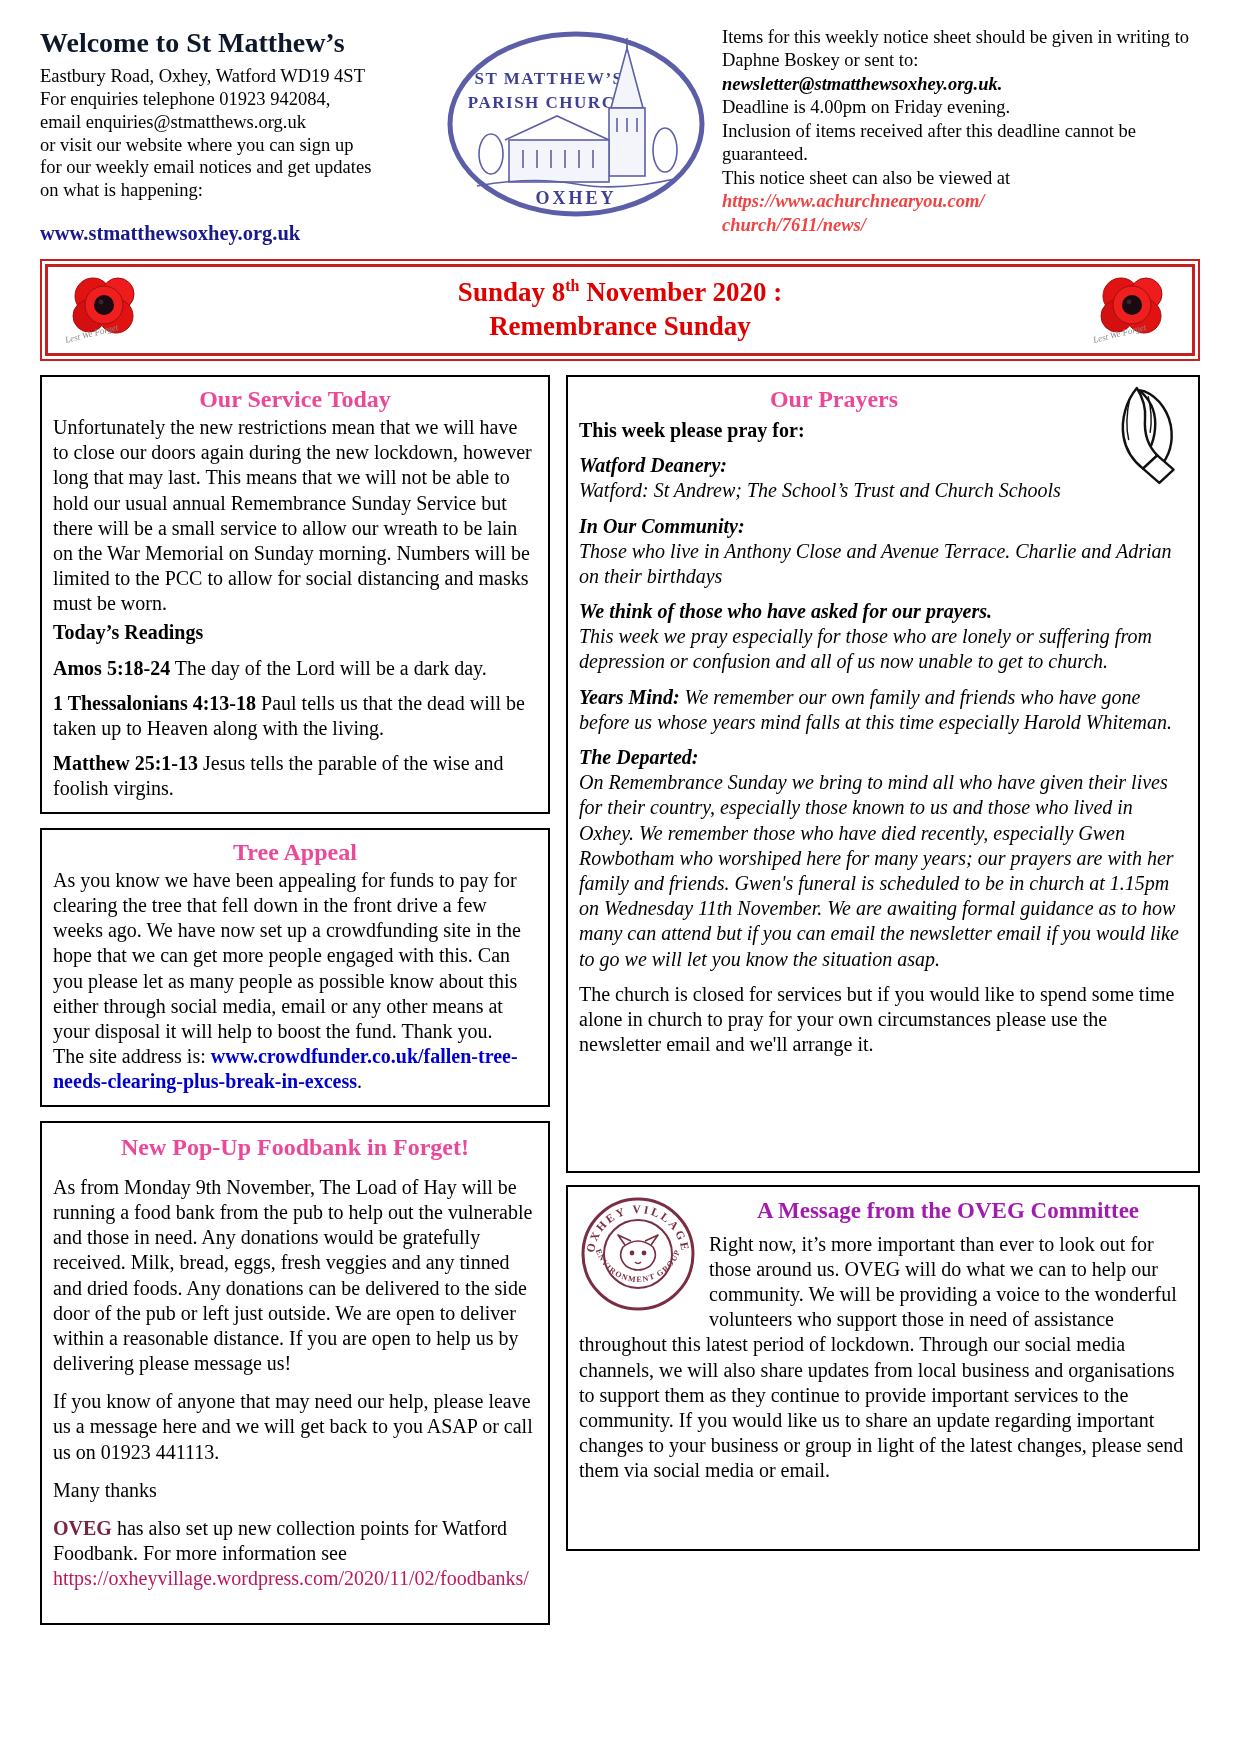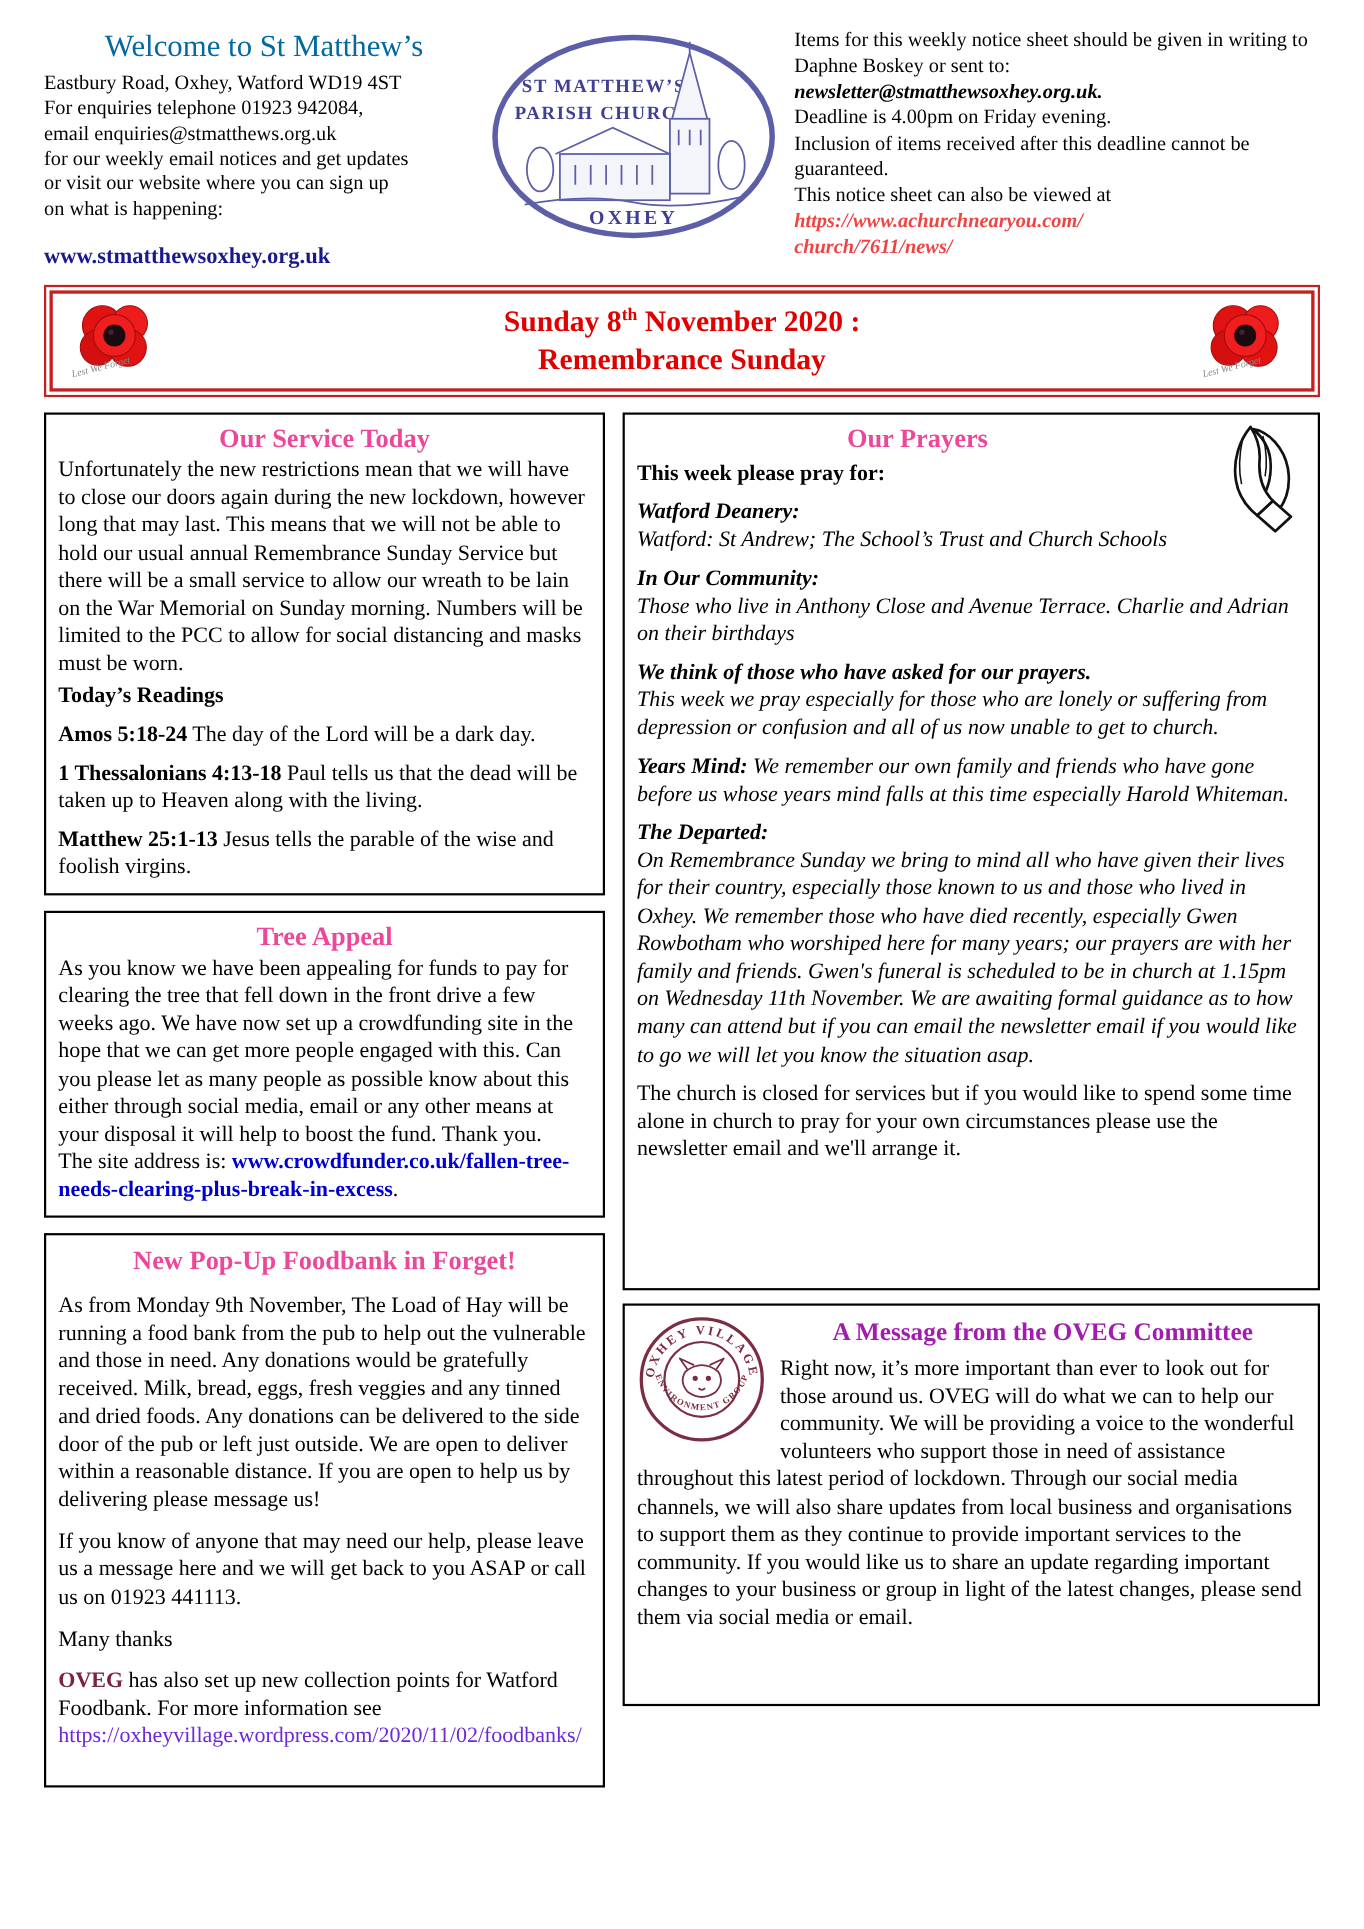--- a/index.html
+++ b/index.html
@@ -7,21 +7,21 @@
   body {
     width: 1240px; min-height: 1754px;
     font-family: "Liberation Serif", "DejaVu Serif", serif;
     color: #000;
   }
   .page { padding: 26px 40px 30px 40px; }
 
   
   .header { display: flex; align-items: flex-start; }
   .h-left { width: 400px; font-size: 18.5px; line-height: 1.24; }
-  .h-left .title { color: #0369a1; font-weight: normal; font-size: 28px; margin: 0 0 4px 0; text-align: center; }
+  .h-left .title { color: #0f172a; font-weight: bold; font-size: 28px; margin: 0 0 4px 0; }
   .h-left .addr-line { margin: 0; }
   .h-left .website { color: #19198c; font-weight: bold; font-size: 20.5px; margin-top: 19px; display: inline-block; text-decoration: none; }
   .h-logo { width: 272px; display: flex; justify-content: center; margin-top: 2px; }
   .h-right { flex: 1; font-size: 18.5px; line-height: 1.27; padding-left: 10px; }
   .h-right p { margin: 0; }
   .bold-italic { font-weight: bold; font-style: italic; }
   .navy-link { color: #ef4444; font-weight: bold; font-style: italic; text-decoration: none; display: block; }
 
   
   .banner-outer { border: 2px solid #c51f1f; padding: 3px; margin-top: 12px; }
@@ -38,21 +38,21 @@
   .box { border: 2px solid #000; padding: 5px 11px 10px 11px; font-size: 20px; line-height: 1.26; background: #fff; }
   .box-title { text-align: center; color: #ec4899; font-weight: bold; font-size: 24px; margin: 2px 0 1px 0; }
   .box p { margin: 0; }
   .mt { margin-top: 10px !important; }
   .mt-s { margin-top: 4px !important; }
   .b { font-weight: bold; }
   .it { font-style: italic; }
   .bi { font-weight: bold; font-style: italic; }
 
   .blue-bold-link { color: #0000cc; font-weight: bold; text-decoration: none; word-break: break-word; }
-  .plain-blue-link { color: #6d28d9; text-decoration: none; word-break: break-word; }
+  .plain-blue-link { color: #be185d; text-decoration: none; word-break: break-word; }
   .maroon { color: #7b2342; font-weight: bold; }
 
   
   .prayers-box { min-height: 798px; }
   .hands-float { float: right; width: 88px; margin: 2px 0 4px 10px; }
   .prayers-box .label { margin-top: 10px; }
   .service-box { min-height: 414px; }
   .tree-box { min-height: 242px; }
   .food-box { min-height: 504px; padding-top: 9px; }
   .food-box p { margin-top: 13px; }
@@ -68,22 +68,22 @@
 <body>
 
 <div class="page">
 
   <div class="header">
     <div class="h-left">
       <p class="title">Welcome to St Matthew’s</p>
       <p class="addr-line">Eastbury Road, Oxhey, Watford WD19 4ST</p>
       <p class="addr-line">For enquiries telephone 01923 942084,</p>
       <p class="addr-line">email enquiries@stmatthews.org.uk</p>
+      <p class="addr-line">or visit our website where you can sign up</p>
       <p class="addr-line">for our weekly email notices and get updates</p>
-      <p class="addr-line">or visit our website where you can sign up</p>
       <p class="addr-line">on what is happening:</p>
       <a class="website">www.stmatthewsoxhey.org.uk</a>
     </div>
 
     <div class="h-logo">
       <svg width="266" height="192" viewBox="0 0 266 192">
         <ellipse cx="133" cy="96" rx="126" ry="90" fill="#ffffff" stroke="#5c5fa8" stroke-width="5"></ellipse>
         <text x="106" y="56" text-anchor="middle" font-size="17" font-weight="bold" letter-spacing="1.5" fill="#3f3f94">ST MATTHEW’S</text>
         <text x="106" y="80" text-anchor="middle" font-size="17" font-weight="bold" letter-spacing="1.5" fill="#3f3f94">PARISH CHURCH</text>
         <g stroke="#5c5fa8" fill="#f4f4fb" stroke-width="1.6">

